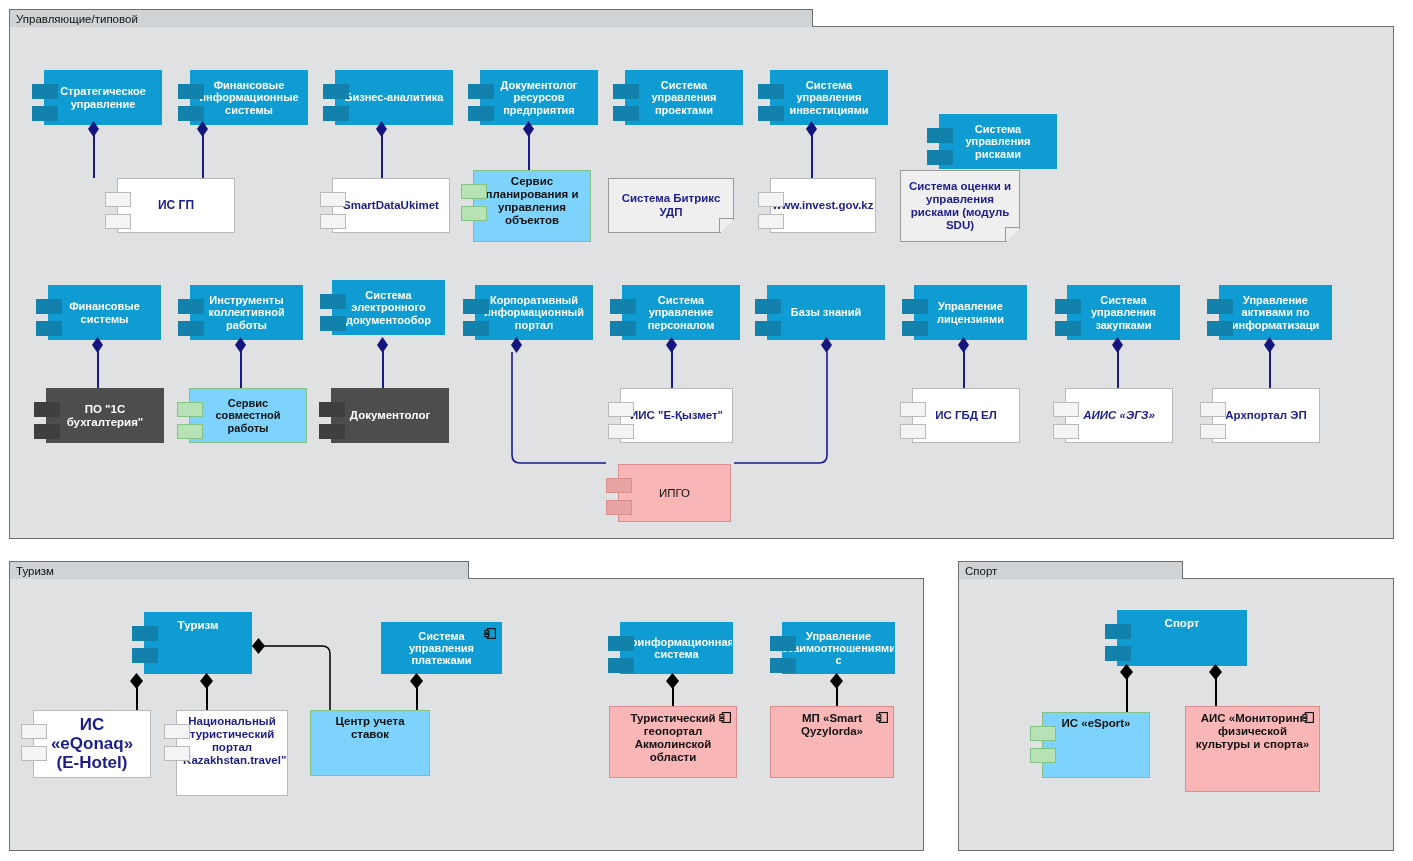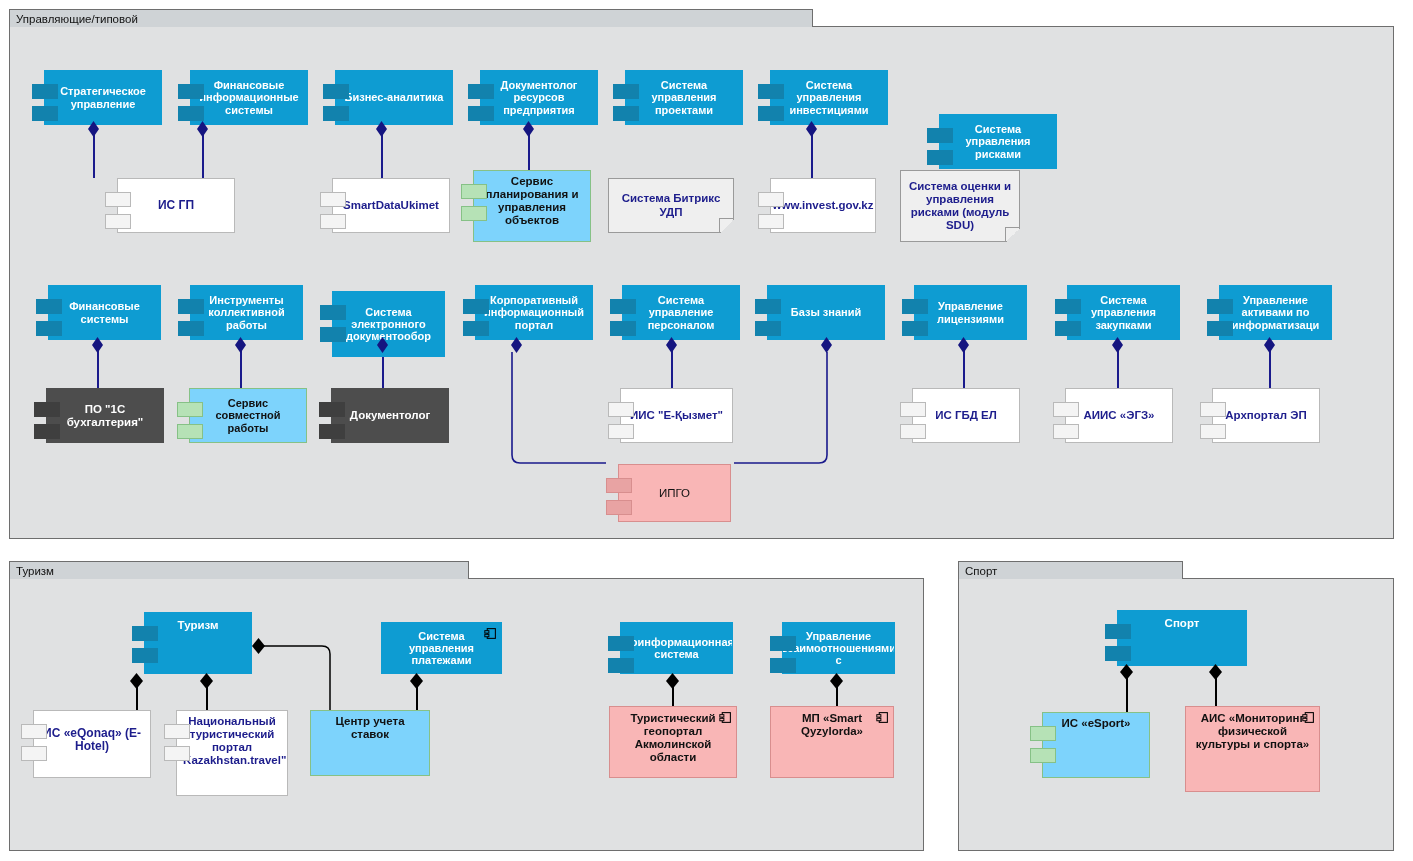--- a/index.html
+++ b/index.html
@@ -201,21 +201,21 @@
   <div class="node v-blue" style="left:36px;top:285px;width:125px;height:55px;">
     <div class="lug a"></div>
     <div class="lug b"></div>
     <div class="box" style="font-size:11px;">Финансовые системы</div>
   </div>
   <div class="node v-blue" style="left:178px;top:285px;width:125px;height:55px;">
     <div class="lug a"></div>
     <div class="lug b"></div>
     <div class="box" style="font-size:11px;">Инструменты коллективной работы</div>
   </div>
-  <div class="node v-blue" style="left:320px;top:291px;width:125px;height:66px;">
+  <div class="node v-blue" style="left:320px;top:280px;width:125px;height:55px;">
     <div class="lug a"></div>
     <div class="lug b"></div>
     <div class="box" style="font-size:11px;">Система электронного документообор</div>
   </div>
   <div class="node v-blue" style="left:463px;top:285px;width:130px;height:55px;">
     <div class="lug a"></div>
     <div class="lug b"></div>
     <div class="box" style="font-size:11px;">Корпоративный информационный портал</div>
   </div>
   <div class="node v-blue" style="left:610px;top:285px;width:130px;height:55px;">
@@ -265,21 +265,21 @@
     <div class="box" style="font-size:11.5px;">ИИС "Е-Қызмет"</div>
   </div>
   <div class="node v-white" style="left:900px;top:388px;width:120px;height:55px;">
     <div class="lug a"></div>
     <div class="lug b"></div>
     <div class="box" style="font-size:11.5px;">ИС ГБД ЕЛ</div>
   </div>
   <div class="node v-white" style="left:1053px;top:388px;width:120px;height:55px;">
     <div class="lug a"></div>
     <div class="lug b"></div>
-    <div class="box" style="font-size:11.5px;">АИИС «ЭГЗ»</div>
+    <div class="box" style="font-size:11.5px;font-style:italic;">АИИС «ЭГЗ»</div>
   </div>
   <div class="node v-white" style="left:1200px;top:388px;width:120px;height:55px;">
     <div class="lug a"></div>
     <div class="lug b"></div>
     <div class="box" style="font-size:11.5px;">Архпортал ЭП</div>
   </div>
 
   <div class="node v-pink" style="left:606px;top:464px;width:125px;height:58px;">
     <div class="lug a"></div>
     <div class="lug b"></div>
@@ -331,21 +331,21 @@
   </div>
   <div class="node v-blue" style="left:770px;top:622px;width:125px;height:52px;">
     <div class="lug a"></div>
     <div class="lug b"></div>
     <div class="box" style="font-size:11px;">Управление взаимоотношениями с</div>
   </div>
 
   <div class="node v-white" style="left:21px;top:710px;width:130px;height:68px;">
     <div class="lug a"></div>
     <div class="lug b"></div>
-    <div class="box" style="font-size:12px;align-items:flex-start;padding-top:16px;">ИС «eQonaq» (E-Hotel)</div>
+    <div class="box" style="font-size:17px;align-items:flex-start;padding-top:4px;">ИС «eQonaq» (E-Hotel)</div>
   </div>
   <div class="node v-white" style="left:164px;top:710px;width:124px;height:86px;">
     <div class="lug a"></div>
     <div class="lug b"></div>
     <div class="box" style="font-size:11.5px;align-items:flex-start;padding-top:4px;">Национальный туристический портал "Kazakhstan.travel"</div>
   </div>
   <div class="node v-green" style="left:310px;top:710px;width:120px;height:66px;">
     <div class="box" style="left:0;font-size:11.5px;align-items:flex-start;padding-top:4px;">Центр учета ставок</div>
   </div>
   <div class="node v-pink" style="left:609px;top:706px;width:128px;height:72px;">

